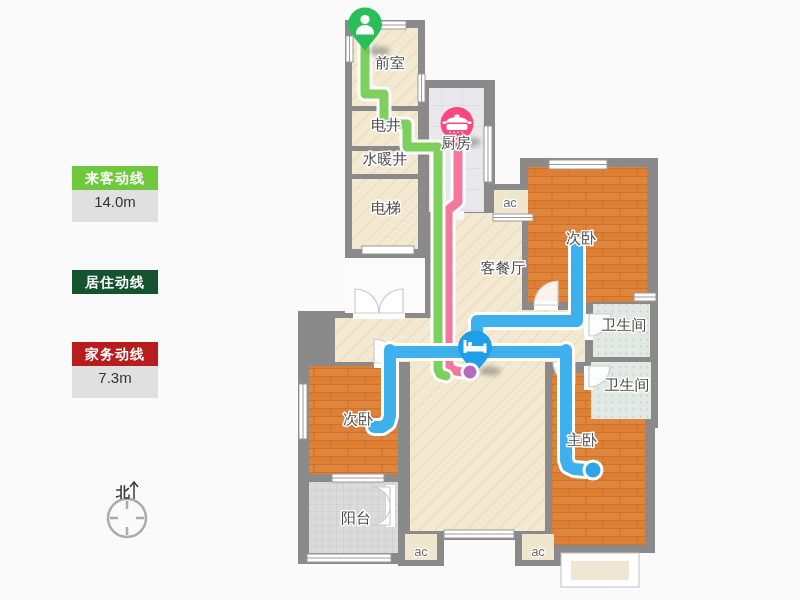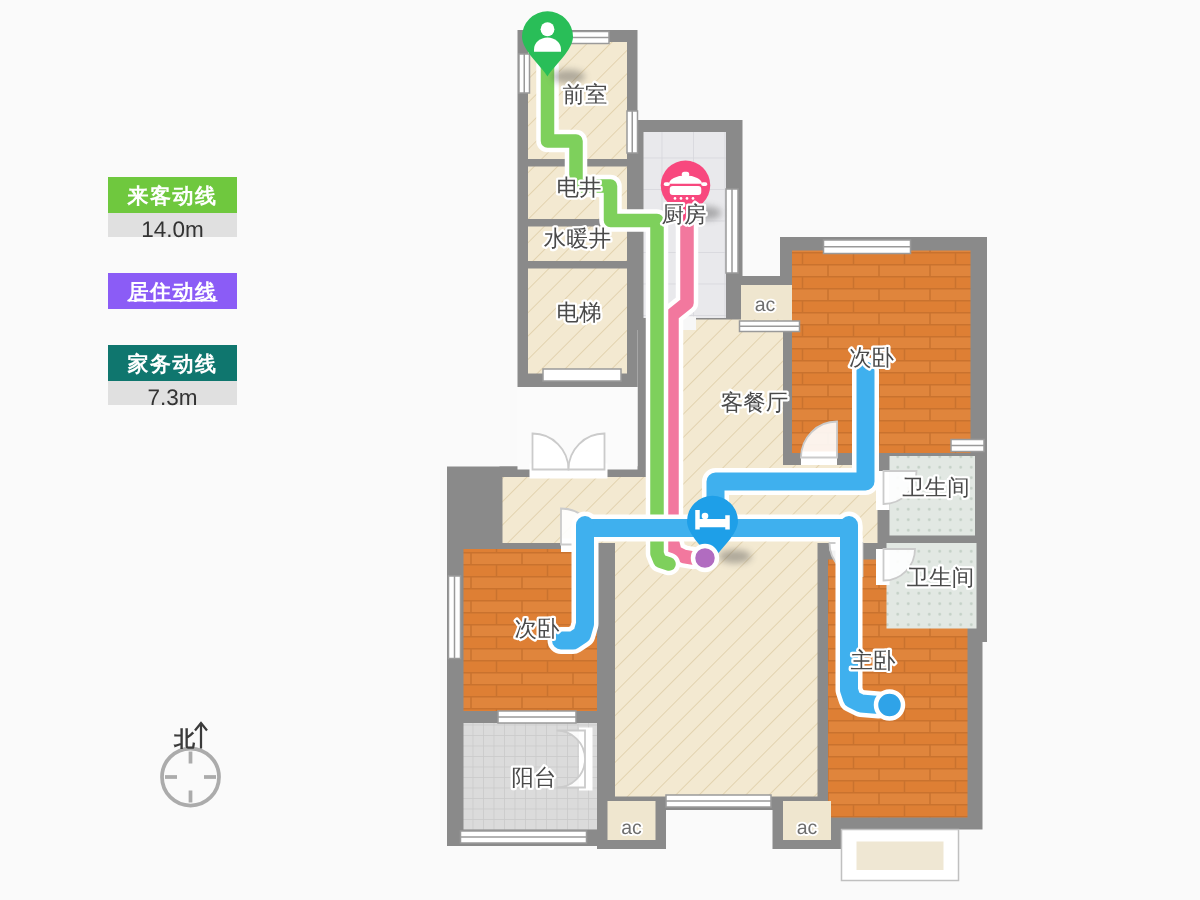--- a/index.html
+++ b/index.html
@@ -2,45 +2,45 @@
 <html><head>
 <meta charset="utf-8">
 <style>
   html,body{margin:0;padding:0;}
   .canvas{position:relative;width:800px;height:600px;background:#FAFAFA;overflow:hidden;
           font-family:"Liberation Sans","DejaVu Sans",sans-serif;}
   .plan-svg{position:absolute;left:0;top:0;}
   .legend{position:absolute;left:72px;top:118px;width:86px;}
   .legend-block{width:86px;margin-bottom:16px;}
   .legend-block .hd{height:24px;line-height:24px;text-align:center;color:#fff;
-      font-size:14px;font-weight:bold;letter-spacing:1px;}
-  .legend-block .val{height:16px;line-height:24px;text-align:center;color:#333;
+      font-size:14px;font-weight:bold;letter-spacing:1px;margin-top:48px;}
+  .legend-block .val{height:32px;line-height:24px;text-align:center;color:#333;
       font-size:15px;background:#E0E0E0;}
   .lb2{margin-top:24px;}
   .rlabel{font-size:15px;fill:#4A4A4A;text-anchor:middle;paint-order:stroke;
       stroke:#FFFFFF;stroke-width:3px;stroke-linejoin:round;font-weight:500;}
   .aclabel{font-size:13px;fill:#6E6E6E;text-anchor:middle;paint-order:stroke;
       stroke:#FFFFFF;stroke-width:2.5px;stroke-linejoin:round;}
   .northlabel{font-size:14px;fill:#3A3A3A;text-anchor:middle;font-weight:bold;}
 </style>
 </head>
 <body>
 
 <div class="canvas">
 
   <div class="legend">
     <div class="legend-block">
       <div class="hd" style="background: rgb(111, 200, 62);">来客动线</div>
       <div class="val">14.0m</div>
     </div>
     <div class="legend-block lb2">
-      <div class="hd" style="background: #8b5cf6; text-decoration: underline;">居住动线</div>
+      <div class="hd" style="background: #14532d;">居住动线</div>
     </div>
     <div class="legend-block lb2">
-      <div class="hd" style="background: #0f766e;">家务动线</div>
+      <div class="hd" style="background: #b91c1c;">家务动线</div>
       <div class="val">7.3m</div>
     </div>
   </div>
 
   <svg class="plan-svg" width="800" height="600" viewBox="0 0 800 600">
     <defs>
       <pattern id="hatch" width="11" height="11" patternUnits="userSpaceOnUse" patternTransform="rotate(45)">
         <rect width="11" height="11" fill="#F3E9D1"></rect>
         <line x1="0" y1="0" x2="0" y2="11" stroke="#DDCCA4" stroke-width="1"></line>
       </pattern>

